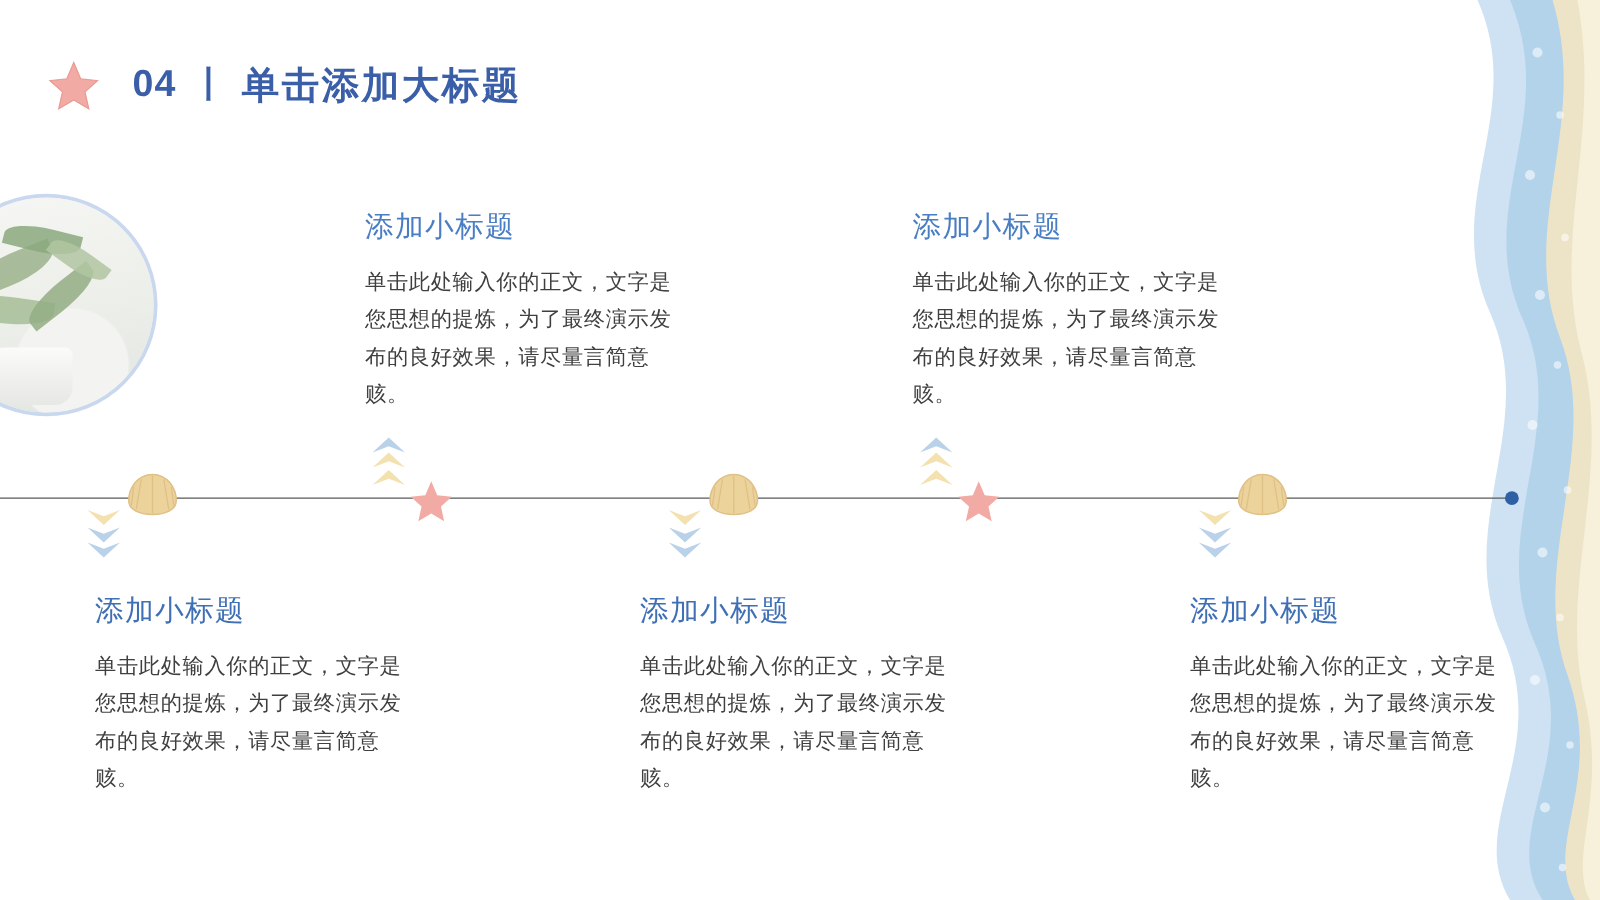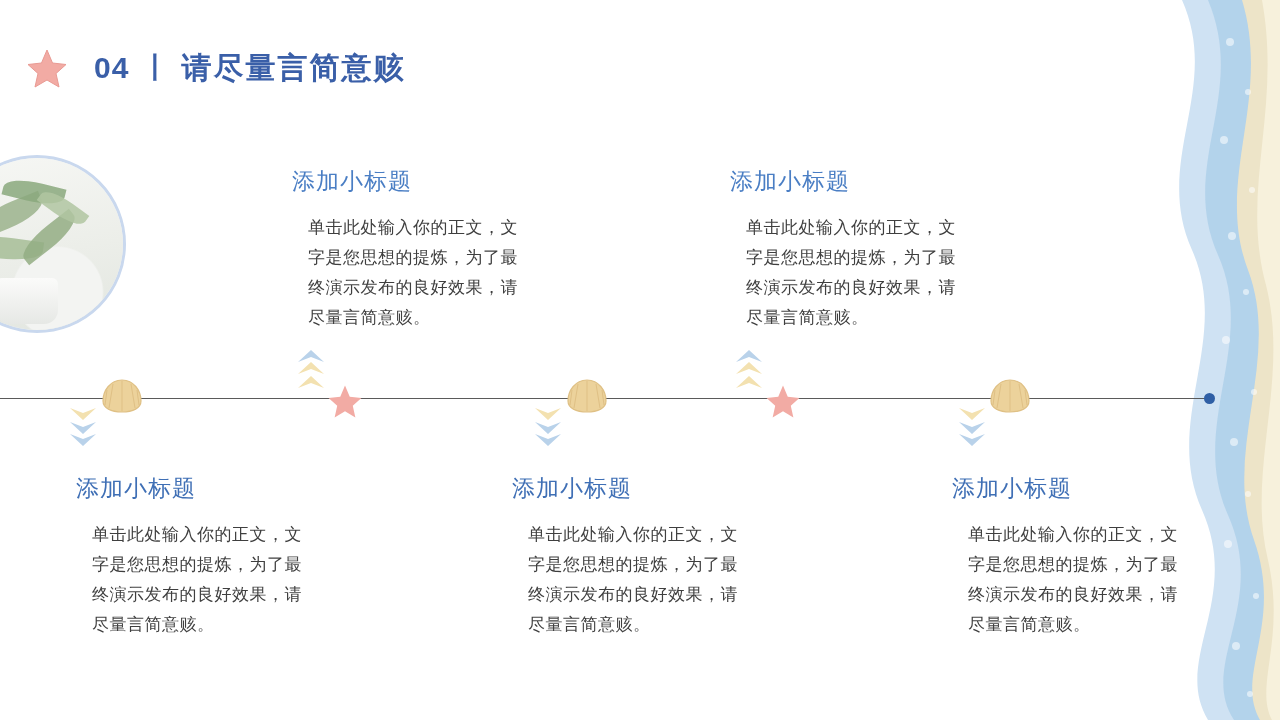--- a/index.html
+++ b/index.html
@@ -29,21 +29,21 @@
     right: 0;
     width: 150px;
     height: 720px;
     pointer-events: none;
   }
 
   
   .header {
     position: absolute;
     top: 40px;
-    left: 24px;
+    left: 36px;
     display: flex;
     align-items: center;
     height: 56px;
   }
   .header .starfish-wrap {
     width: 46px;
     height: 46px;
     margin-right: 24px;
     display: flex;
     align-items: center;
@@ -150,26 +150,26 @@
   }
   .block h3 {
     margin: 0 0 16px 0;
     font-size: 23px;
     font-weight: normal;
     color: #4679c0;
     letter-spacing: 1px;
     font-family: "DejaVu Sans", "Liberation Sans", sans-serif;
   }
   .block p {
-    margin: 16px;
+    margin: 0;
     font-size: 17px;
     line-height: 30px;
     color: #3f3f3f;
     letter-spacing: .5px;
-    font-family: Liberation Sans, sans-serif;
+    font-family: Liberation Mono, monospace;
   }
   .block.top h3 { color: #4a7ec4; }
   .block.bottom h3 { color: #3f6fb5; }
 </style>
 </head>
 <body>
 
 <div class="slide">
 
   <svg class="wave-deco" viewBox="0 0 150 720" preserveAspectRatio="none">
@@ -196,21 +196,21 @@
   </svg>
 
   <div class="header">
     <span class="starfish-wrap">
       <svg width="44" height="44" viewBox="0 0 44 44">
         <path d="M22,4 L27.5,17 L41,18.5 L31,27.5 L34,41 L22,34 L10,41 L13,27.5 L3,18.5 L16.5,17 Z" fill="#f2aba4" stroke="#e99a93" stroke-width="1"></path>
       </svg>
     </span>
     <span class="title-num">04</span>
     <span class="title-sep">丨</span>
-    <span class="title-text">请尽量言简意赅</span>
+    <span class="title-text">单击添加大标题</span>
   </div>
 
   <div class="photo-circle">
     <div class="photo-inner">
       <div class="leaf" style="left:14%;top:26%;width:70px;height:24px;transform:rotate(-22deg);"></div>
       <div class="leaf" style="left:30%;top:14%;width:62px;height:20px;transform:rotate(14deg);background:#8aa87c;"></div>
       <div class="leaf" style="left:8%;top:46%;width:78px;height:22px;transform:rotate(8deg);background:#a6bd96;"></div>
       <div class="leaf" style="left:38%;top:40%;width:66px;height:20px;transform:rotate(-38deg);background:#93ad84;"></div>
       <div class="leaf" style="left:50%;top:24%;width:52px;height:18px;transform:rotate(36deg);background:#b0c5a1;"></div>
       <div class="pot"></div>

